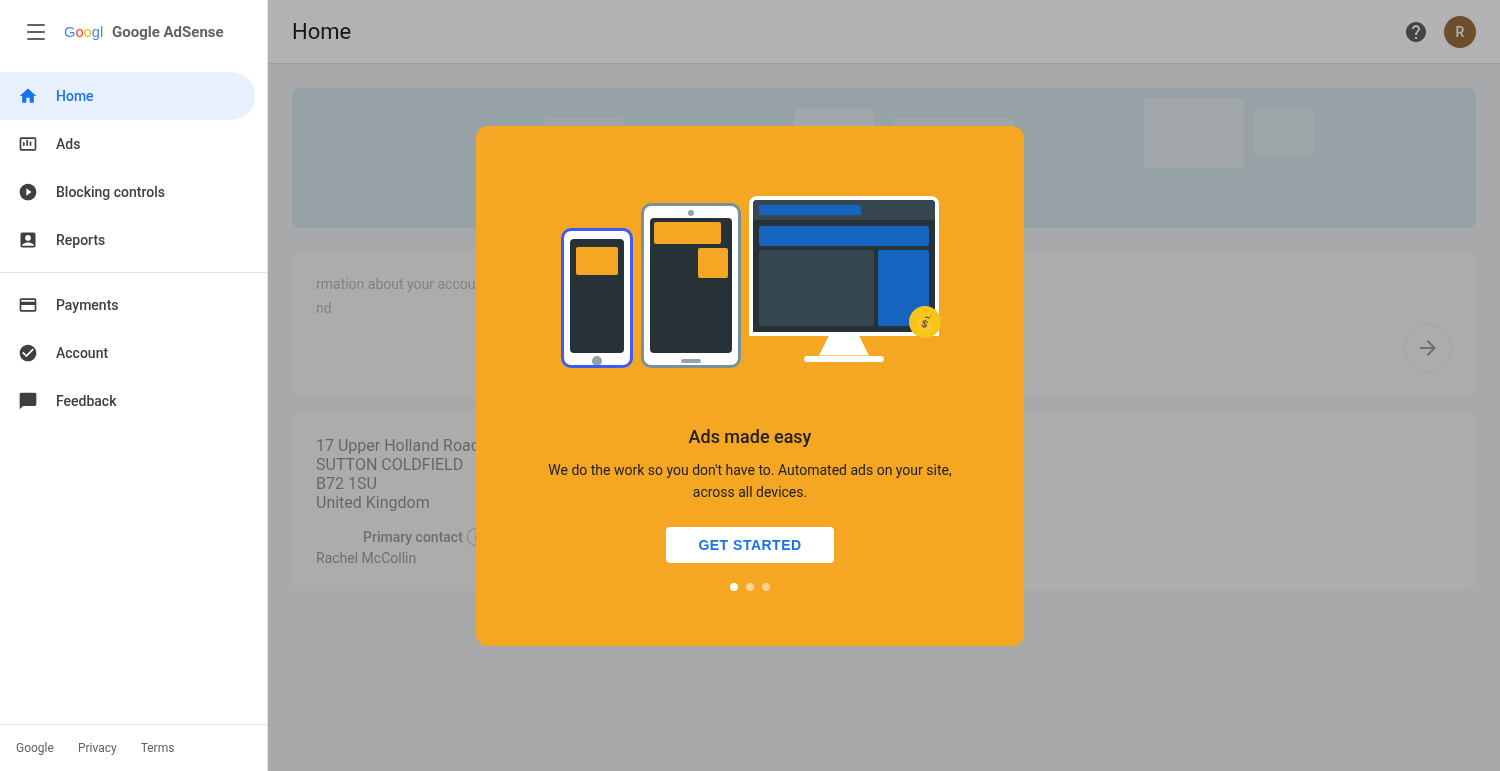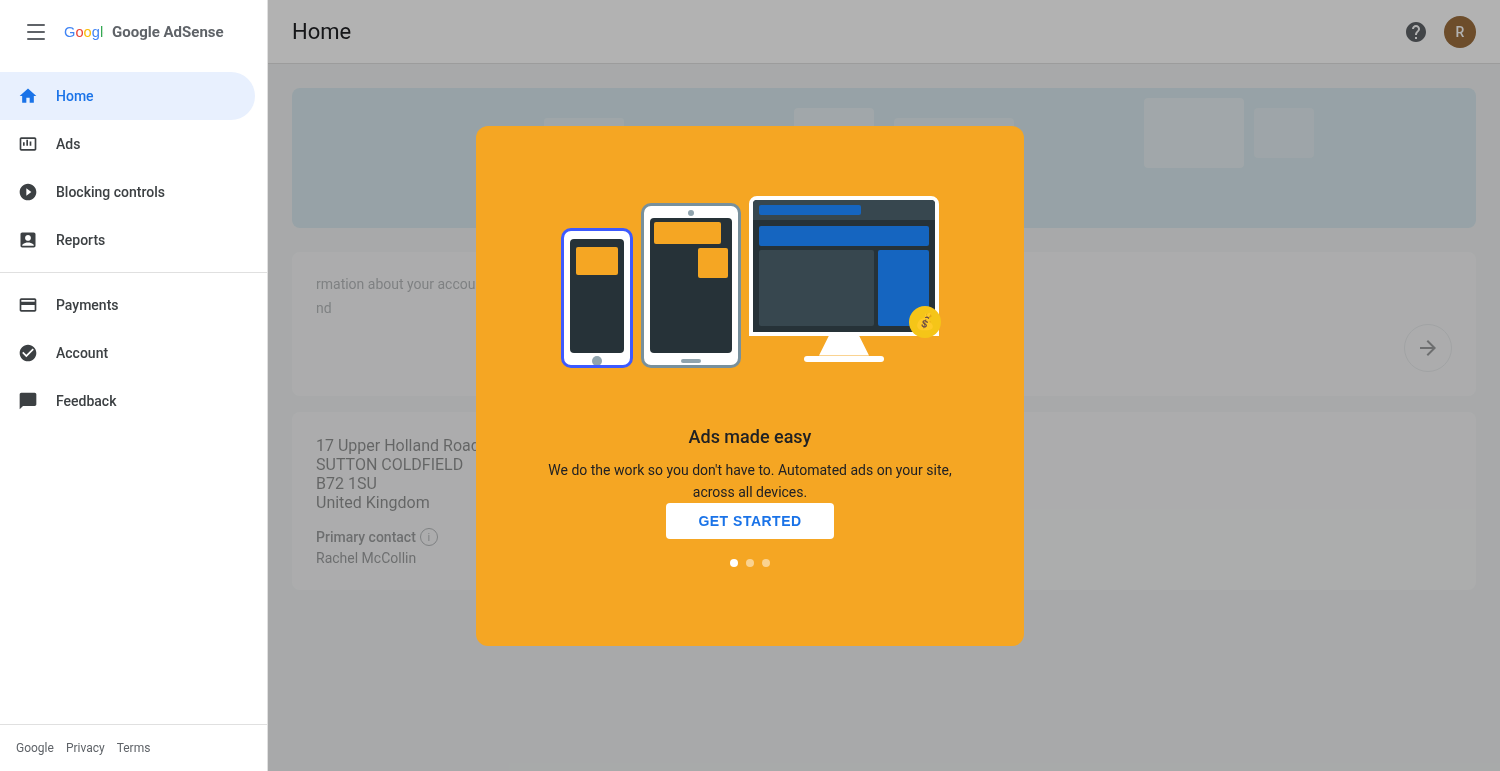--- a/index.html
+++ b/index.html
@@ -48,21 +48,21 @@
     }
     .nav-item.active { background: #e8f0fe; color: #1a73e8; }
     .nav-item .nav-icon { width: 24px; height: 24px; display: flex; align-items: center; justify-content: center; }
     .nav-item .nav-icon svg { fill: currentColor; }
     .nav-separator { height: 1px; background: #e0e0e0; margin: 8px 0; }
 
     .sidebar-footer {
       padding: 16px;
       border-top: 1px solid #e0e0e0;
     }
-    .footer-links { display: flex; gap: 12px; font-size: 12px; color: #5f6368; }
+    .footer-links { display: flex; gap: 24px; font-size: 12px; color: #5f6368; }
     .footer-links span { cursor: pointer; }
 
     
     .main-content {
       flex: 1;
       overflow: hidden;
       position: relative;
     }
 
     
@@ -293,20 +293,21 @@
       text-align: center;
       margin-bottom: 12px;
       padding: 0 40px;
     }
     .modal-desc {
       font-size: 14px;
       color: #202124;
       text-align: center;
       line-height: 1.6;
       padding: 0 60px;
+      margin-bottom: 24px;
     }
     .modal-btn {
       background: #fff;
       color: #1a73e8;
       border: none;
       padding: 10px 32px;
       font-size: 14px;
       font-weight: 700;
       letter-spacing: 0.5px;
       border-radius: 4px;
@@ -470,21 +471,21 @@
         </div>
       </div>
 
       <div class="card">
         <p>17 Upper Holland Road</p>
         <p>SUTTON COLDFIELD</p>
         <p>B72 1SU</p>
         <p>United Kingdom</p>
 
         <div style="display:flex; align-items:center; margin-top:16px;">
-          <span style="font-size:14px; color:#202124; font-weight:500;">Primary contact</span>
+          <span style="font-size:14px; color:#202124; font-weight:500;margin-left:47px;">Primary contact</span>
           <span class="info-icon">i</span>
         </div>
         <p style="font-size:14px; color:#202124; margin-top:4px;">Rachel McCollin</p>
       </div>
     </div>
   </div>
 
   <div class="modal-overlay" style="left: -268px; width: 1500px;">
     <div class="modal">
 

